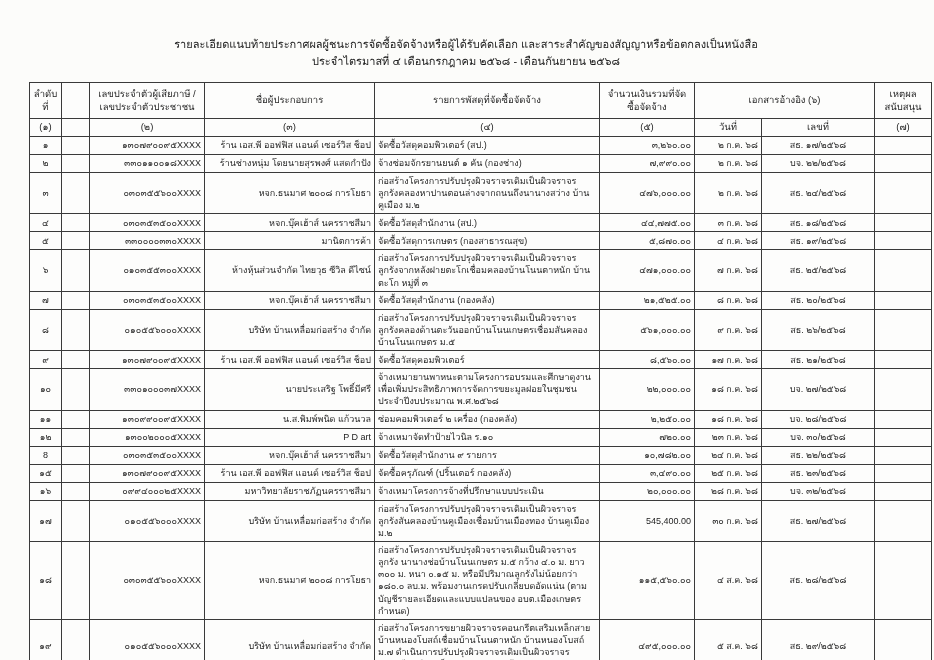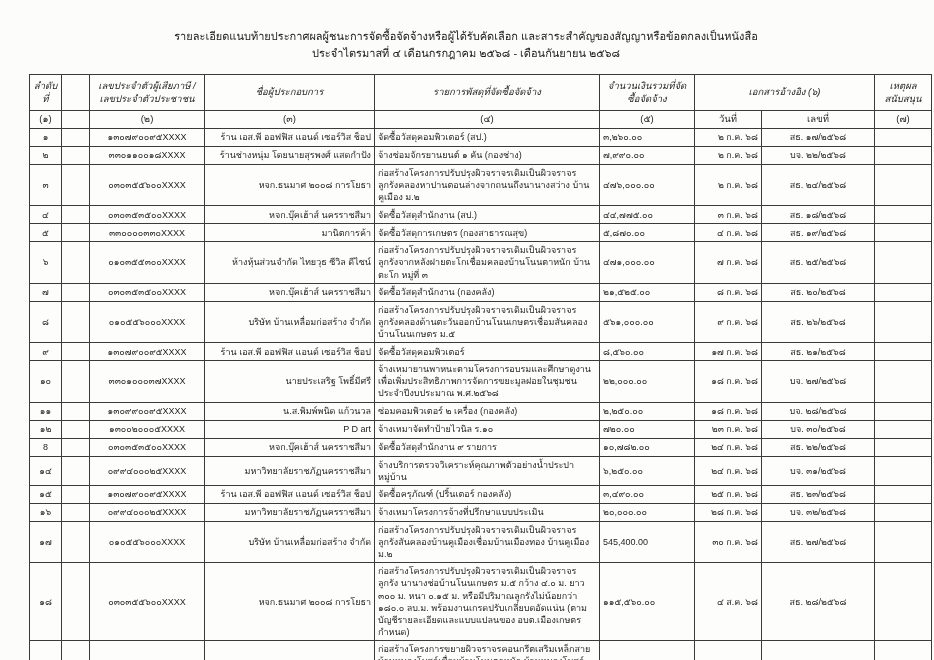--- a/index.html
+++ b/index.html
@@ -2,49 +2,49 @@
 <html><head>
 <meta charset="utf-8">
 <style>
   * { margin: 0; padding: 0; box-sizing: border-box; }
   html, body { width: 934px; height: 660px; overflow: hidden; }
   body {
     background: #fcfcfa;
     font-family: "Liberation Sans", "DejaVu Sans", sans-serif;
     color: #1e1e1e;
   }
-  .page { width: 932px; height: 660px; padding-top: 28px; }
+  .page { width: 932px; height: 660px; padding-top: 36px; }
   .title-block { text-align: center; line-height: 1.55; margin-bottom: 12px; }
   .title-line { font-size: 11px; color: #1a1a1a; }
   table.doc-table {
     margin-left: 29px;
     width: 902px;
     border-collapse: collapse;
     table-layout: fixed;
     background: #fdfdfc;
   }
   table.doc-table th, table.doc-table td {
     border: 1px solid #3a3a3a;
     font-size: 9px;
     font-weight: normal;
     line-height: 1.35;
     padding: 2px 3px;
     vertical-align: middle;
     overflow: hidden;
     word-wrap: break-word;
   }
   table.doc-table th { font-size: 9.5px; text-align: center; padding: 2px 2px; }
-  .hdr-main { height: 36px; font-style: italic; }
+  .hdr-main { height: 36px; }
   .hdr-sub  { height: 17px; }
   td.c-no     { text-align: center; }
   td.c-blank  { }
-  td.c-taxid  { text-align: center; padding-left: 5px; }
+  td.c-taxid  { text-align: right; padding-left: 5px; }
   td.c-vendor { text-align: right; padding-left: 5px; }
   td.c-item   { text-align: left; padding-left: 5px; margin-left: 44px; }
-  td.c-amount { padding-right: 7px; white-space: nowrap; }
+  td.c-amount { text-align: right; padding-right: 7px; white-space: nowrap; }
   td.c-date   { text-align: right; padding-right: 4px; white-space: nowrap; }
   td.c-refno  { text-align: center; padding-left: 4px; white-space: nowrap; }
   td.c-reason { }
   tr.single-row td { height: 18px; }
 </style>
 </head>
 <body>
 
 <div class="page">
   <div class="title-block">
@@ -225,31 +225,20 @@
           <td class="c-blank"></td>
           <td class="c-taxid">๐๓๐๓๕๓๕๐๐XXXX</td>
           <td class="c-vendor">หจก.บุ๊คเฮ้าส์ นครราชสีมา</td>
           <td class="c-item">จัดซื้อวัสดุสำนักงาน ๙ รายการ</td>
           <td class="c-amount">๑๐,๗๘๒.๐๐</td>
           <td class="c-date">๒๔ ก.ค. ๖๘</td>
           <td class="c-refno">สธ. ๒๒/๒๕๖๘</td>
           <td class="c-reason"></td>
         </tr>
         <tr class="single-row">
-          <td class="c-no">๑๔</td>
-          <td class="c-blank"></td>
-          <td class="c-taxid">๐๙๙๔๐๐๐๒๕XXXX</td>
-          <td class="c-vendor">มหาวิทยาลัยราชภัฏนครราชสีมา</td>
-          <td class="c-item">จ้างบริการตรวจวิเคราะห์คุณภาพตัวอย่างน้ำประปาหมู่บ้าน</td>
-          <td class="c-amount">๖,๒๕๐.๐๐</td>
-          <td class="c-date">๒๔ ก.ค. ๖๘</td>
-          <td class="c-refno">บจ. ๓๑/๒๕๖๘</td>
-          <td class="c-reason"></td>
-        </tr>
-        <tr class="single-row">
           <td class="c-no">๑๕</td>
           <td class="c-blank"></td>
           <td class="c-taxid">๑๓๐๗๙๐๐๙๕XXXX</td>
           <td class="c-vendor">ร้าน เอส.พี ออฟฟิส แอนด์ เซอร์วิส ช็อป</td>
           <td class="c-item">จัดซื้อครุภัณฑ์ (ปริ้นเตอร์ กองคลัง)</td>
           <td class="c-amount">๓,๔๙๐.๐๐</td>
           <td class="c-date">๒๕ ก.ค. ๖๘</td>
           <td class="c-refno">สธ. ๒๓/๒๕๖๘</td>
           <td class="c-reason"></td>
         </tr>

